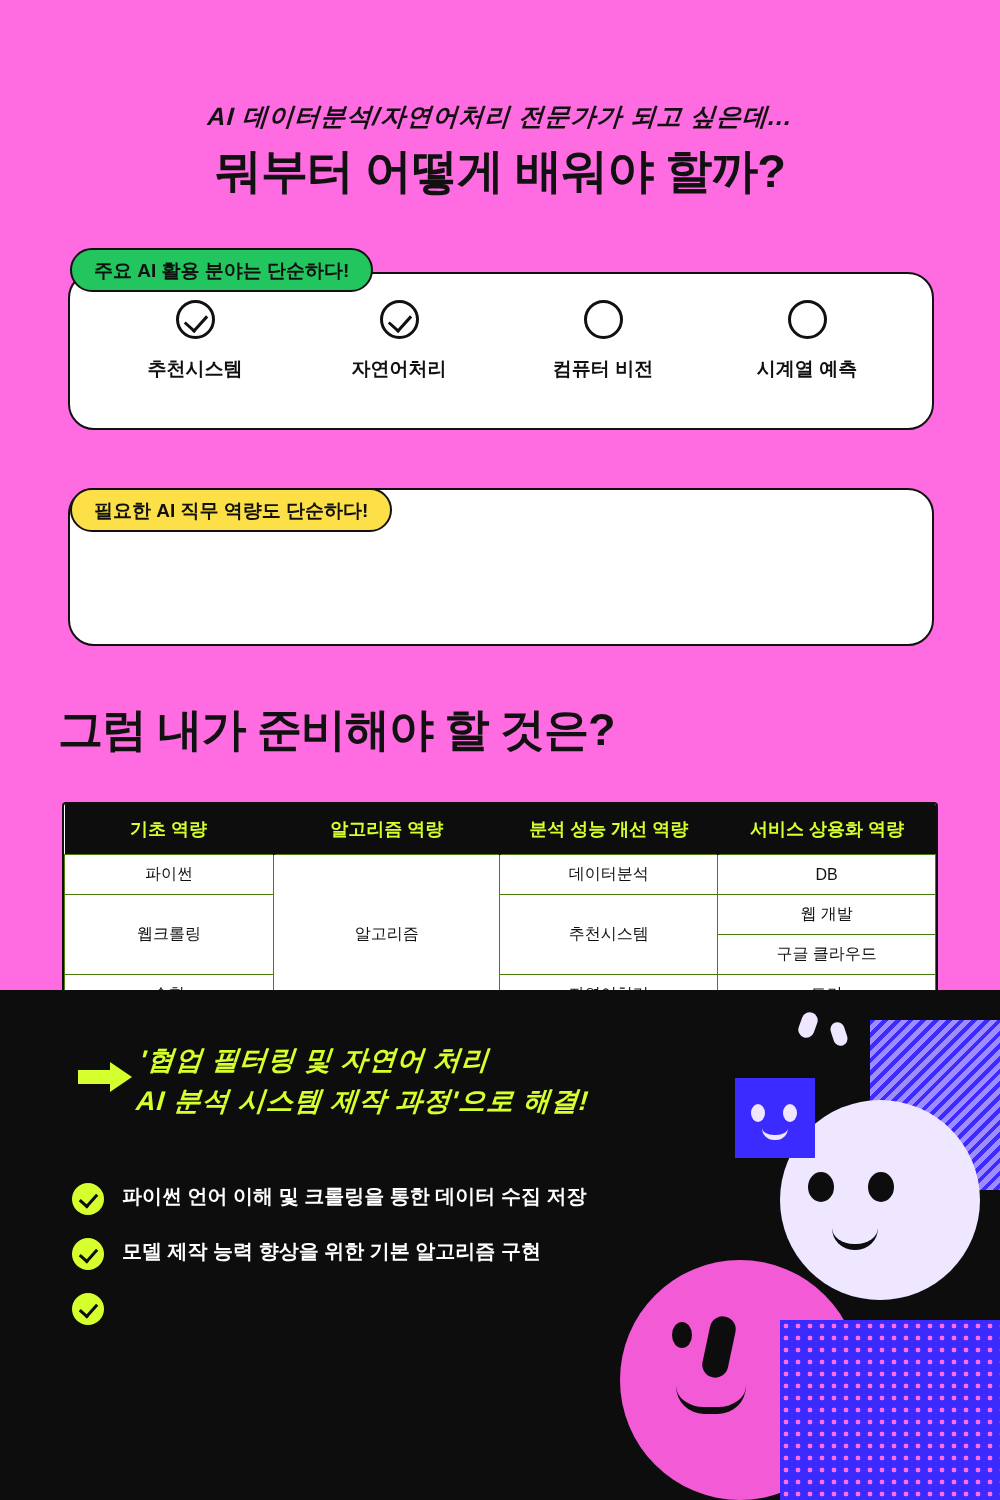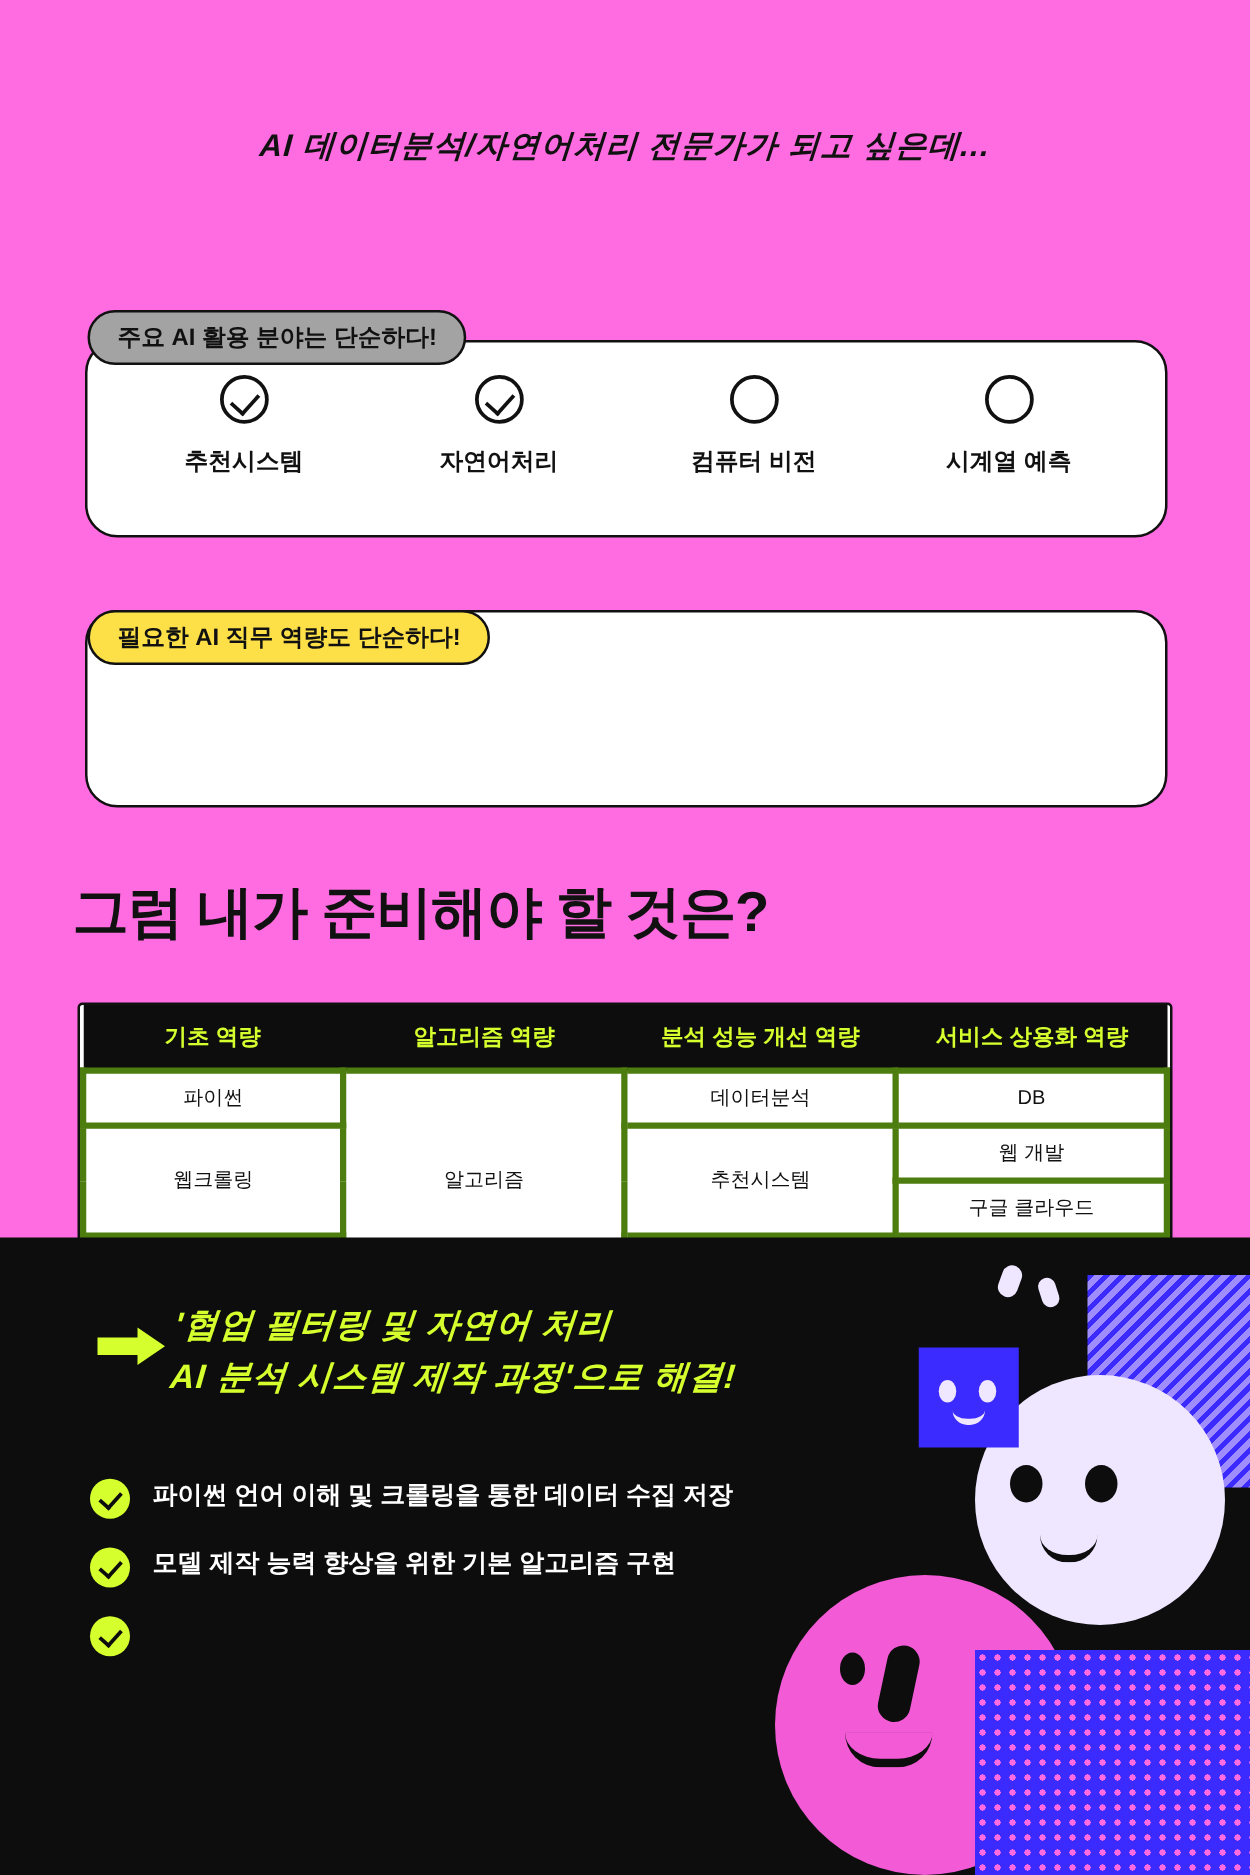--- a/index.html
+++ b/index.html
@@ -101,21 +101,21 @@
     border: 2px solid #111;
     border-radius: 22px;
     height: 44px;
     line-height: 41px;
     padding: 0 22px;
     font-size: 19px;
     font-weight: 800;
     color: #111;
     z-index: 3;
   }
-  .tag-1 { left: 70px; top: 248px; background: #a3a3a3; }
+  .tag-1 { left: 70px; top: 248px; background: #22c55e; }
   .tag-2 { left: 70px; top: 488px; background: #fde047; }
 
   .checkrow {
     position: absolute;
     left: 68px; top: 300px;
     width: 866px;
     display: flex;
     justify-content: center;
     gap: 54px;
   }
@@ -201,21 +201,21 @@
     font-weight: 800;
     padding: 13px 4px;
     border-right: 2px solid #0d0d0d;
   }
   th:last-child { border-right: none; }
   td {
     text-align: center;
     font-size: 16px;
     color: #111;
     padding: 9px 4px;
-    border: 5px solid #4d7c0f;
+    border: 1px solid #4d7c0f;
     background: #fff;
     height: 38px;
   }
   td.mid { vertical-align: middle; }
 
   
   .arrow {
     position: absolute;
     left: 78px; top: 1062px;
     width: 0; height: 0;
@@ -281,20 +281,21 @@
     font-weight: 800;
     line-height: 1.45;
   }
 </style>
 </head>
 <body>
 
 <div class="page">
 
   <div class="kicker">AI 데이터분석/자연어처리 전문가가 되고 싶은데...</div>
+  <div class="headline">뭐부터 어떻게 배워야 할까?</div>
 
   <div class="card card-1"></div>
   <div class="tag tag-1">주요 AI 활용 분야는 단순하다!</div>
   <div class="checkrow">
     <div class="check-item">
       <div class="circle checked"></div>
       <div class="check-label">추천시스템</div>
     </div>
     <div class="check-item">
       <div class="circle checked"></div>

